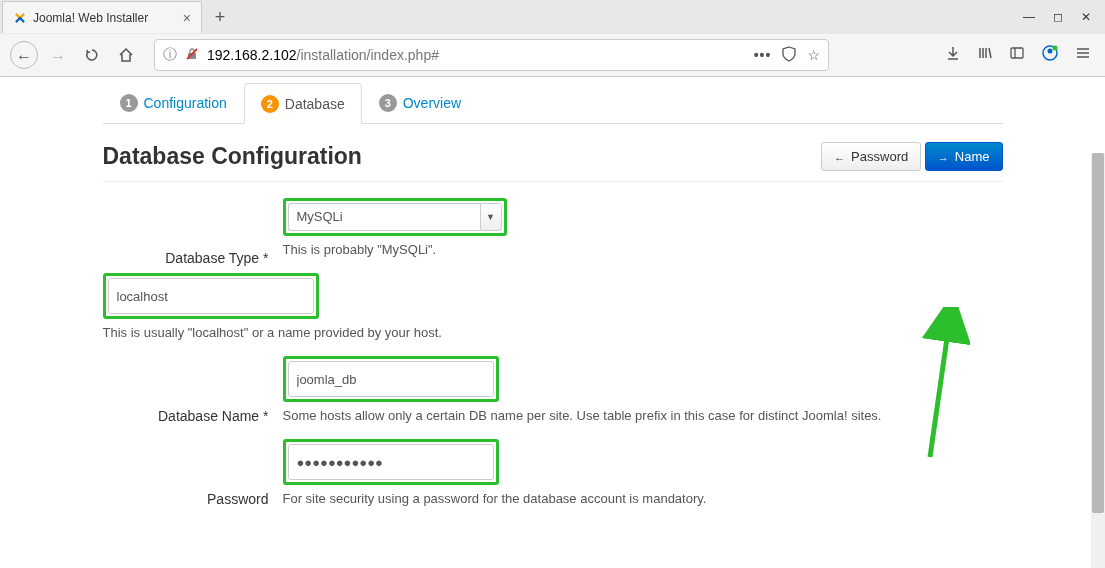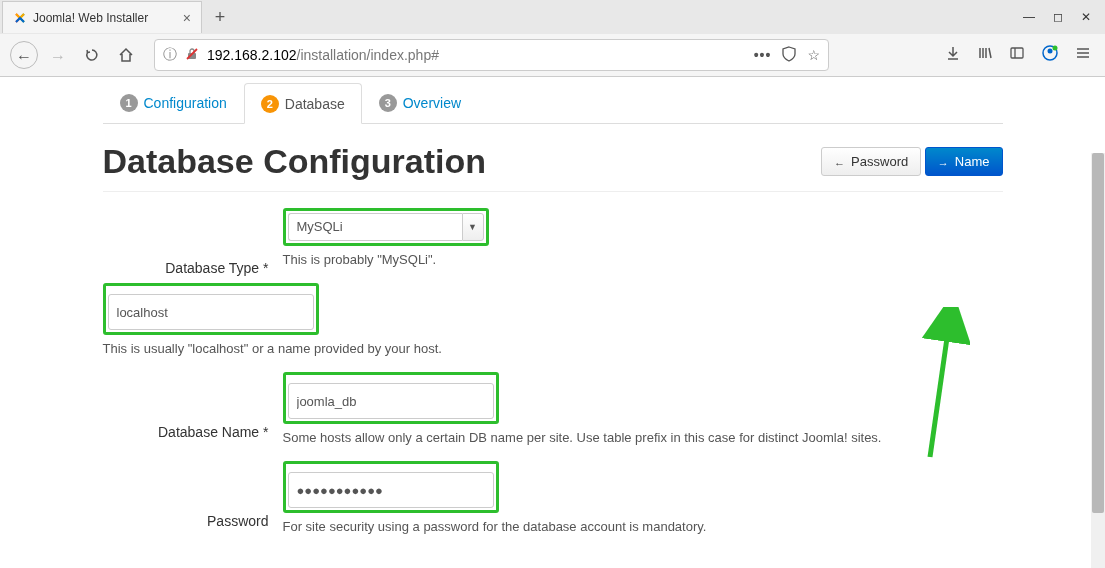--- a/index.html
+++ b/index.html
@@ -27,31 +27,31 @@
     .page { background:#fff; padding:0; height:calc(568px - 76px); overflow-y:auto; }
     .container { width:900px; margin:0 auto; padding-top:6px; }
     
     .tabs-row { display:flex; border-bottom:1px solid #ddd; }
     .tab-step { display:flex; align-items:center; gap:6px; padding:10px 16px; font-size:14px; color:#0088cc; border:1px solid transparent; }
     .tab-step.active { color:#555; border:1px solid #ddd; border-bottom-color:#fff; border-radius:4px 4px 0 0; margin-bottom:-1px; background:#fff; }
     .tab-step .badge { display:inline-flex; align-items:center; justify-content:center; width:18px; height:18px; border-radius:9px; background:#999; color:#fff; font-size:11px; font-weight:bold; }
     .tab-step.active .badge { background:#f89406; }
     
     .header-row { display:flex; align-items:center; justify-content:space-between; padding:18px 0 10px; border-bottom:1px solid #eee; margin-bottom:16px; }
-    h2 { font-size:34px; font-weight:bold; color:#333; }
+    h2 { font-size:23px; font-weight:bold; color:#333; }
     .btn { display:inline-flex; align-items:center; gap:6px; padding:6px 12px; font-size:13px; border-radius:3px; border:1px solid #ccc; background:linear-gradient(#fff,#eee); color:#333; cursor:pointer; }
     .btn-primary { background:#006dcc; background:linear-gradient(#08c,#0055cc); border-color:#0055cc; color:#fff; }
     .btn .arrow { font-size:11px; }
     
     .form-row { display:flex; margin-bottom:6px; }
     .label-col { width:180px; text-align:right; padding-right:14px; padding-top:8px; font-size:14px; color:#333;margin-top:44px; }
     .field-col { flex:1; }
     .highlight-box { border:3px solid #2dbe2d; padding:2px; display:inline-block; border-radius:3px; }
-    input[type=text], input[type=password] { width:206px; height:28px; padding:17px 8px; border:1px solid #ccc; border-radius:3px; font-size:13px; color:#555;margin-top:6px; }
-    .select-wrap { display:flex; width:196px; }
+    input[type=text], input[type=password] { width:206px; height:28px; padding:17px 8px; border:1px solid #ccc; border-radius:3px; font-size:13px; color:#555; }
+    .select-wrap { display:flex; width:214px; }
     .select-wrap .sel-text { flex:1; border:1px solid #ccc; border-right:none; border-radius:3px 0 0 3px; padding:5px 8px; height:28px; font-size:13px; background:#fff; }
     .select-wrap .sel-btn { width:22px; border:1px solid #ccc; border-radius:0 3px 3px 0; background:linear-gradient(#fff,#eee); display:flex; align-items:center; justify-content:center; font-size:9px; color:#555; }
     .help-text { font-size:13px; color:#555; margin-top:6px; margin-bottom:10px; }
     
     .annotation-arrow { position:absolute; left:910px; top:230px; pointer-events:none; }
     .viewport { position:relative; }
     
     .scrollbar-track { position:absolute; right:0; top:76px; width:14px; height:calc(568px - 76px); background:#f0f0f0; }
     .scrollbar-thumb { position:absolute; right:1px; top:76px; width:12px; height:360px; background:#b8b8b8; border-radius:2px; }
   </style>

